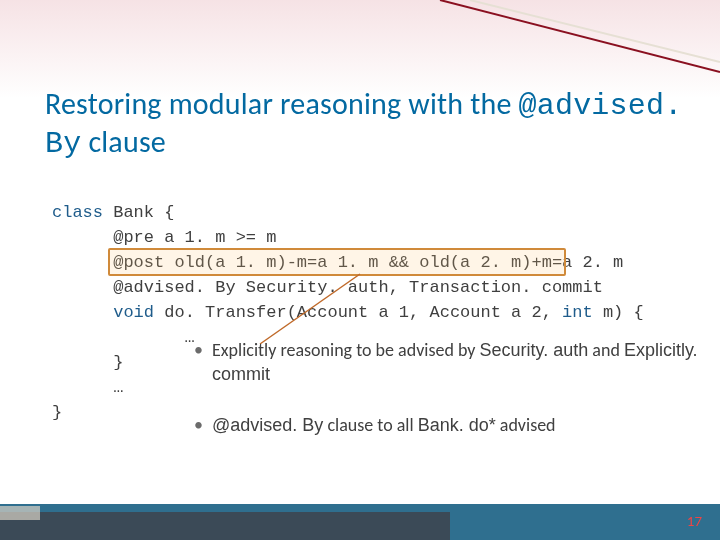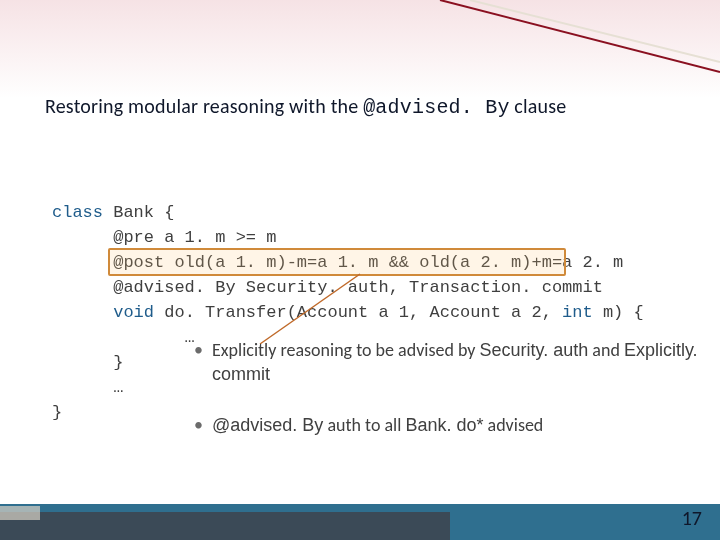--- a/index.html
+++ b/index.html
@@ -1,33 +1,33 @@
 <!DOCTYPE html>
 <html><head>
 <meta charset="utf-8">
 <style>
   html,body{margin:0;padding:0;width:720px;height:540px;background:#fff;font-family:Calibri,Arial,sans-serif;overflow:hidden;position:relative}
   .fade{position:absolute;top:0;left:0;width:720px;height:110px;background:linear-gradient(to bottom,rgba(180,20,40,0.12),rgba(180,20,40,0) 90%)}
   .diag{position:absolute;top:0;left:0;width:720px;height:540px;pointer-events:none}
-  .title{position:absolute;top:94px;left:45px;font-size:20px;color:#0f172a;letter-spacing:.2px}
+  .title{position:absolute;top:85px;left:45px;font-size:30px;color:#0369a1;letter-spacing:.2px}
   .title .mono{font-family:Consolas,"Courier New",monospace}
   .code{position:absolute;top:175px;left:52px;font-family:Liberation Mono, monospace;font-size:17px;line-height:25px;color:#3f3f3f;white-space:pre}
   .kw{color:#1f5c8b}
   .hlbox{position:absolute;top:248px;left:108px;width:454px;height:24px;border:2px solid #d08a3a;background:rgba(255,200,120,0.18);border-radius:2px}
   .connector{position:absolute;top:254px;left:230px;pointer-events:none}
   .bul{position:absolute;left:212px;font-size:18px;color:#404040;line-height:24px;width:490px}
   .bul .dot{position:absolute;left:-18px;top:0;color:#6b6b6b}
   .bul .mono{font-family:Liberation Sans, sans-serif}
   .b1{top:338px}
   .b2{top:413px}
   .footer{position:absolute;bottom:0;left:0;width:720px;height:40px}
   .fbar1{position:absolute;left:0;bottom:0;width:450px;height:28px;background:#3b4a57}
   .fbar2{position:absolute;right:0;bottom:0;width:720px;height:36px;background:#2f6f8f}
   .fl{position:absolute;left:0;bottom:20px;width:40px;height:14px;background:#d9d2c4;opacity:.7}
-  .pg{position:absolute;right:18px;bottom:10px;color:#0f172a;font-size:20px}
+  .pg{position:absolute;right:18px;bottom:10px;color:#ef4444;font-size:15px}
 </style>
 </head>
 <body>
 
 <div class="fade"></div>
 <svg class="diag">
   <line x1="470" y1="0" x2="720" y2="62" stroke="#e6e0d4" stroke-width="2"></line>
   <line x1="440" y1="0" x2="720" y2="72" stroke="#8a1020" stroke-width="2"></line>
 </svg>
 
@@ -53,21 +53,21 @@
   <line x1="130" y1="20" x2="30" y2="90" stroke="#c06a2a" stroke-width="1.5"></line>
 </svg>
 
 <div class="bul b1">
   <span class="dot">•</span>
   <span>Explicitly reasoning to be advised by </span><span class="mono">Security. auth</span><span> and </span><span class="mono">Explicitly. commit</span><br>
 </div>
 
 <div class="bul b2">
   <span class="dot">•</span>
-  <span class="mono">@advised. By</span><span> auth to all </span><span class="mono">Bank. do*</span><span> advised</span>
+  <span class="mono">@advised. By</span><span> clause to all </span><span class="mono">Bank. do*</span><span> advised</span>
 </div>
 
 <div class="footer">
   <div class="fbar2"></div>
   <div class="fbar1"></div>
   <div class="fl"></div>
   <div class="pg">17</div>
 </div>
 
 </body></html>

